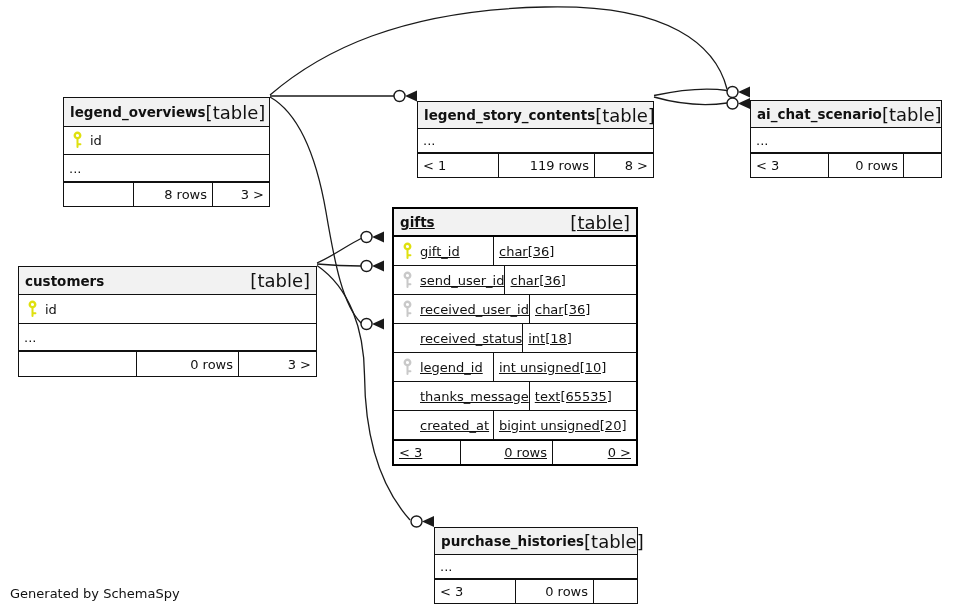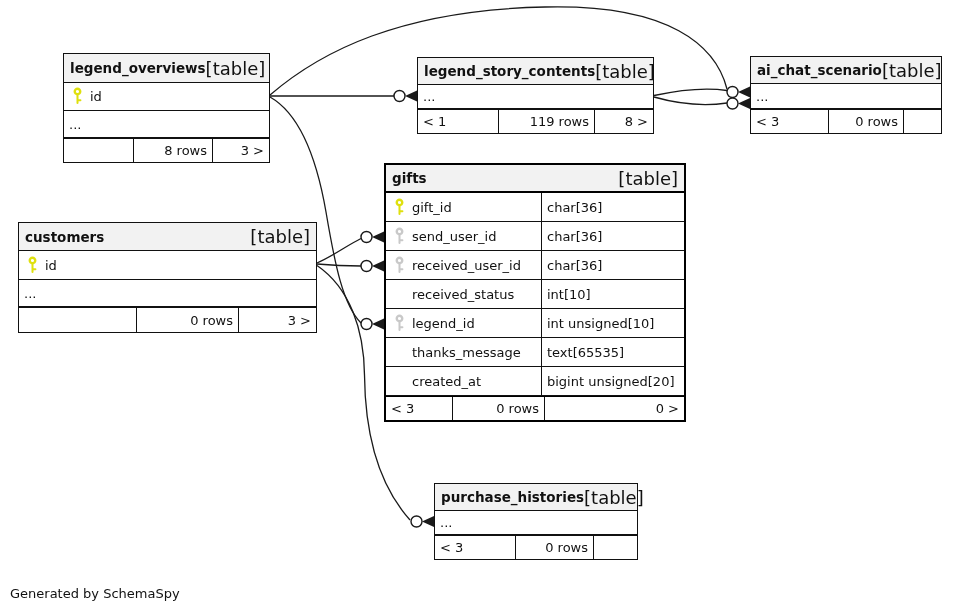--- a/index.html
+++ b/index.html
@@ -4,21 +4,21 @@
 <style>
   html,body{margin:0;padding:0;background:#ffffff;}
   #canvas{position:relative;width:957px;height:614px;background:#fff;overflow:hidden;
           font-family:"DejaVu Sans","Liberation Sans",sans-serif;color:#111;}
   #rel-layer{position:absolute;left:0;top:0;z-index:0;}
   #rel-layer path{fill:none;stroke:#1a1a1a;stroke-width:1.3;}
   #rel-layer circle{fill:#ffffff;stroke:#1a1a1a;stroke-width:1.4;}
   #rel-layer polygon{fill:#1a1a1a;stroke:none;}
 
   .tbl{position:absolute;z-index:1;background:#fff;border:1.2px solid var(--border,#111);
-       box-sizing:border-box;font-size:13px;}
+       box-sizing:border-box;font-size:13px;margin-top:44px;}
   .tbl.emph{border:2.6px solid #000;}
   .thead{display:flex;justify-content:space-between;align-items:center;
          background:var(--headerBg,#f2f2f2);border-bottom:1px solid var(--border,#111);
          padding:0 6px;box-sizing:border-box;}
   .tbl.emph .thead{border-bottom:2px solid #000;}
   .tname{font-weight:bold;font-size:13.5px;}
   .ttag{font-weight:normal;font-size:18px;}
   .row{display:flex;align-items:center;box-sizing:border-box;border-bottom:1px solid var(--border,#111);}
   .row:last-of-type{border-bottom:none;}
   .kc{width:26px;display:flex;justify-content:center;align-items:center;flex:0 0 26px;}
@@ -48,21 +48,21 @@
   #t-lsc .tfoot{height:24px;} #t-lsc .fl{width:80px;} #t-lsc .fc{width:96px;}
 
   #t-acs{left:750px;top:56px;width:192px;}
   #t-acs .thead{height:27px;} #t-acs .row.ell{height:25px;}
   #t-acs .tfoot{height:24px;} #t-acs .fl{width:77px;} #t-acs .fc{width:75px;}
 
   #t-cust{left:18px;top:222px;width:299px;}
   #t-cust .thead{height:28px;text-align:center;} #t-cust .row.keyrow{height:29px;} #t-cust .row.ell{height:27px;}
   #t-cust .tfoot{height:25px;} #t-cust .fl{width:117px;} #t-cust .fc{width:102px;}
 
-  #t-gifts{left:384px;top:163px;width:302px;}
+  #t-gifts{left:392px;top:163px;width:246px;text-decoration:underline;}
   #t-gifts .thead{height:28px;} #t-gifts .row{height:29px;}
   #t-gifts .tfoot{height:24px;} #t-gifts .fl{width:66px;} #t-gifts .fc{width:92px;}
 
   #t-ph{left:434px;top:483px;width:204px;}
   #t-ph .thead{height:27px;} #t-ph .row.ell{height:24px;}
   #t-ph .tfoot{height:24px;} #t-ph .fl{width:80px;} #t-ph .fc{width:78px;}
 
   #footer-note{position:absolute;left:10px;top:586px;font-size:13px;z-index:1;}
 </style>
 </head>
@@ -226,21 +226,21 @@
             <circle class="stroke" cx="6" cy="4.5" r="3" stroke-width="2.6"></circle>
             <path class="stroke" d="M6 7.5 V17 M6 14 H9.2" stroke-width="2.2"></path>
           </svg>
         </span>
       <span class="cn">received_user_id</span>
       <span class="ctype">char[36]</span>
     </div>
     <div class="row">
       <span class="kc"></span>
       <span class="cn">received_status</span>
-      <span class="ctype">int[10]</span>
+      <span class="ctype">int[18]</span>
     </div>
     <div class="row">
       <span class="kc">
           <svg class="key fk" width="11" height="19" viewBox="0 0 12 20">
             <circle class="stroke" cx="6" cy="4.5" r="3" stroke-width="2.6"></circle>
             <path class="stroke" d="M6 7.5 V17 M6 14 H9.2" stroke-width="2.2"></path>
           </svg>
         </span>
       <span class="cn">legend_id</span>
       <span class="ctype">int unsigned[10]</span>

